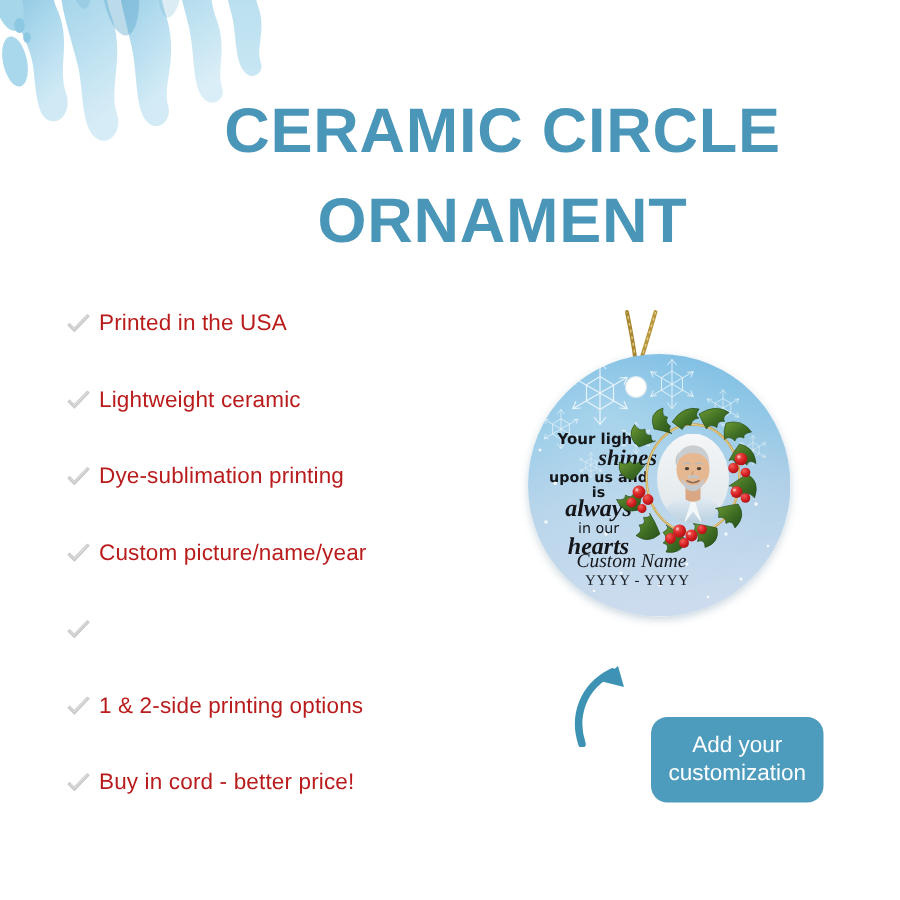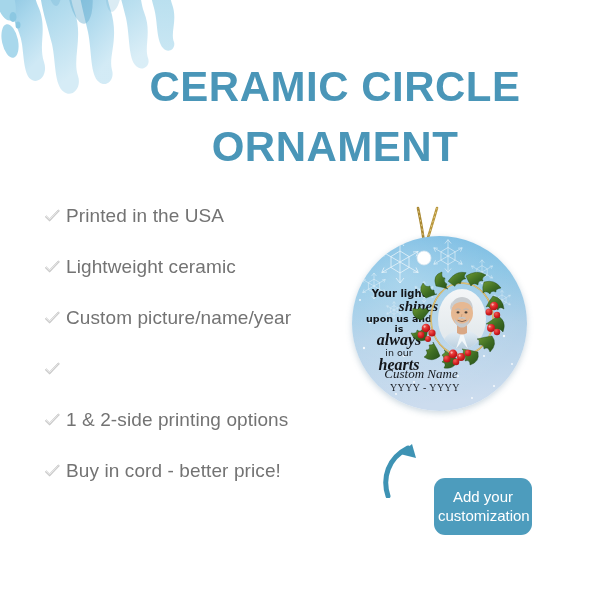--- a/index.html
+++ b/index.html
@@ -53,22 +53,22 @@
     align-items: center;
     height: 51px;
   }
   .feature-check {
     width: 22px;
     flex: 0 0 22px;
     display: inline-block;
     line-height: 0;
   }
   .feature-label {
-    font-size: 19px;
-    color: #737373;
+    font-size: 15px;
+    color: #b91c1c;
     white-space: nowrap;
     letter-spacing: 0.1px;
   }
 
   
   #ornament-wrap {
     position: absolute;
     left: 352px;
     top: 206px;
     width: 180px;
@@ -152,21 +152,21 @@
     top: 436px;
     width: 56px;
     height: 62px;
   }
 
   
   #cta-button {
     position: absolute;
     left: 434px;
     top: 478px;
-    width: 98px;
+    width: 115px;
     padding: 9px 4px 10px;
     border-radius: 11px;
     text-align: center;
     color: #ffffff;
     font-size: 15px;
     font-weight: normal;
     line-height: 19px;
     box-sizing: border-box;
   }
   #cta-button .cta-l { display: block; }
@@ -228,20 +228,29 @@
   <div class="feature-row">
     <span class="feature-check">
       <svg width="17" height="14" viewBox="0 0 17 14">
           <path d="M1.5 7.6 L5.6 11.6 L15.2 1.6" fill="none" stroke="#bdbdbd" stroke-width="1.2"></path>
           <path d="M1.5 7.6 L5.6 11.6 L15.2 1.6 L14.1 0.9 L5.5 9.8 L2.4 6.8 Z" fill="none" stroke="#cfcfcf" stroke-width="0.9"></path>
         </svg>
     </span>
     <span class="feature-label">Lightweight ceramic</span>
   </div>
 
+  <div class="feature-row">
+    <span class="feature-check">
+      <svg width="17" height="14" viewBox="0 0 17 14">
+          <path d="M1.5 7.6 L5.6 11.6 L15.2 1.6" fill="none" stroke="#bdbdbd" stroke-width="1.2"></path>
+          <path d="M1.5 7.6 L5.6 11.6 L15.2 1.6 L14.1 0.9 L5.5 9.8 L2.4 6.8 Z" fill="none" stroke="#cfcfcf" stroke-width="0.9"></path>
+        </svg>
+    </span>
+    <span class="feature-label">Dye-sublimation printing</span>
+  </div>
 
   <div class="feature-row">
     <span class="feature-check">
       <svg width="17" height="14" viewBox="0 0 17 14">
           <path d="M1.5 7.6 L5.6 11.6 L15.2 1.6" fill="none" stroke="#bdbdbd" stroke-width="1.2"></path>
           <path d="M1.5 7.6 L5.6 11.6 L15.2 1.6 L14.1 0.9 L5.5 9.8 L2.4 6.8 Z" fill="none" stroke="#cfcfcf" stroke-width="0.9"></path>
         </svg>
     </span>
     <span class="feature-label">Custom picture/name/year</span>
   </div>

